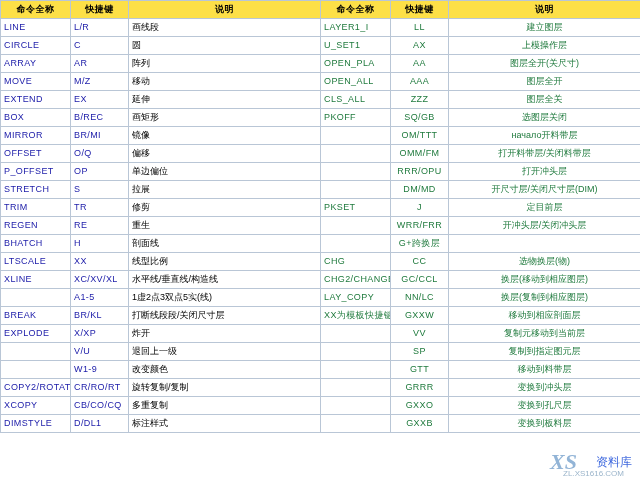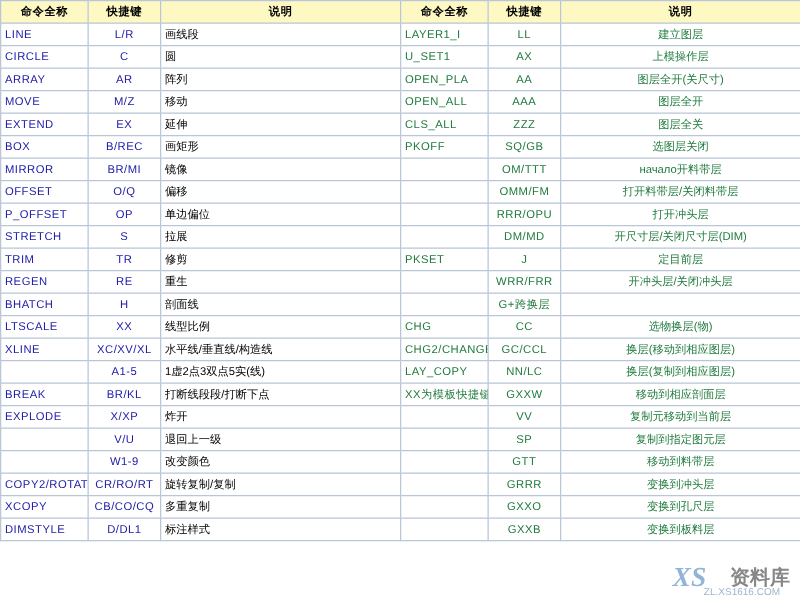--- a/index.html
+++ b/index.html
@@ -23,35 +23,35 @@
     border: 1px solid #b9c6d6;
     font-size: 9px;
     line-height: 11px;
     height: 17px;
     padding: 0 3px;
     overflow: hidden;
     white-space: nowrap;
     font-family: "Liberation Sans", sans-serif;
   }
   thead th {
-    background: #fef9c3;
+    background: #fde047;
     color: #000000;
     font-weight: bold;
     text-align: center;
     font-size: 9.5px;
     letter-spacing: 0.5px;
   }
   td.c-name {
     color: #1a1aa8;
     text-align: left;
     letter-spacing: 0.4px;
   }
   td.c-key {
     color: #1a1aa8;
-    text-align: center;
+    text-align: left;
     letter-spacing: 0.4px;
   }
   td.c-desc {
     color: #000000;
     text-align: left;
   }
   td.c-name-g {
     color: #1f7a3d;
     text-align: left;
     letter-spacing: 0.4px;
@@ -80,23 +80,23 @@
   }
   .wm-logo {
     font-size: 22px;
     font-weight: bold;
     font-style: italic;
     color: #7fa7d0;
     font-family: "Liberation Serif", serif;
     text-shadow: 1px 1px 0 #ffffff;
   }
   .wm-text {
-    font-size: 16px;
-    color: #737373;
-    font-weight: bold;
+    font-size: 12px;
+    color: #1d4ed8;
+    font-weight: normal;
   }
   .wm-sub {
     position: absolute;
     right: 8px;
     bottom: -3px;
     font-size: 8px;
     color: #8aa8c2;
     white-space: nowrap;
   }
 </style>
@@ -247,21 +247,21 @@
         <td class="c-name"></td>
         <td class="c-key">A1-5</td>
         <td class="c-desc">1虚2点3双点5实(线)</td>
         <td class="c-name-g">LAY_COPY</td>
         <td class="c-key-g">NN/LC</td>
         <td class="c-desc-g">换层(复制到相应图层)</td>
       </tr>
       <tr>
         <td class="c-name">BREAK</td>
         <td class="c-key">BR/KL</td>
-        <td class="c-desc">打断线段段/打断下点</td>
+        <td class="c-desc">打断线段段/关闭尺寸层</td>
         <td class="c-name-g">XX为模板快捷键</td>
         <td class="c-key-g">GXXW</td>
         <td class="c-desc-g">移动到相应剖面层</td>
       </tr>
       <tr>
         <td class="c-name">EXPLODE</td>
         <td class="c-key">X/XP</td>
         <td class="c-desc">炸开</td>
         <td class="c-name-g"></td>
         <td class="c-key-g">VV</td>

